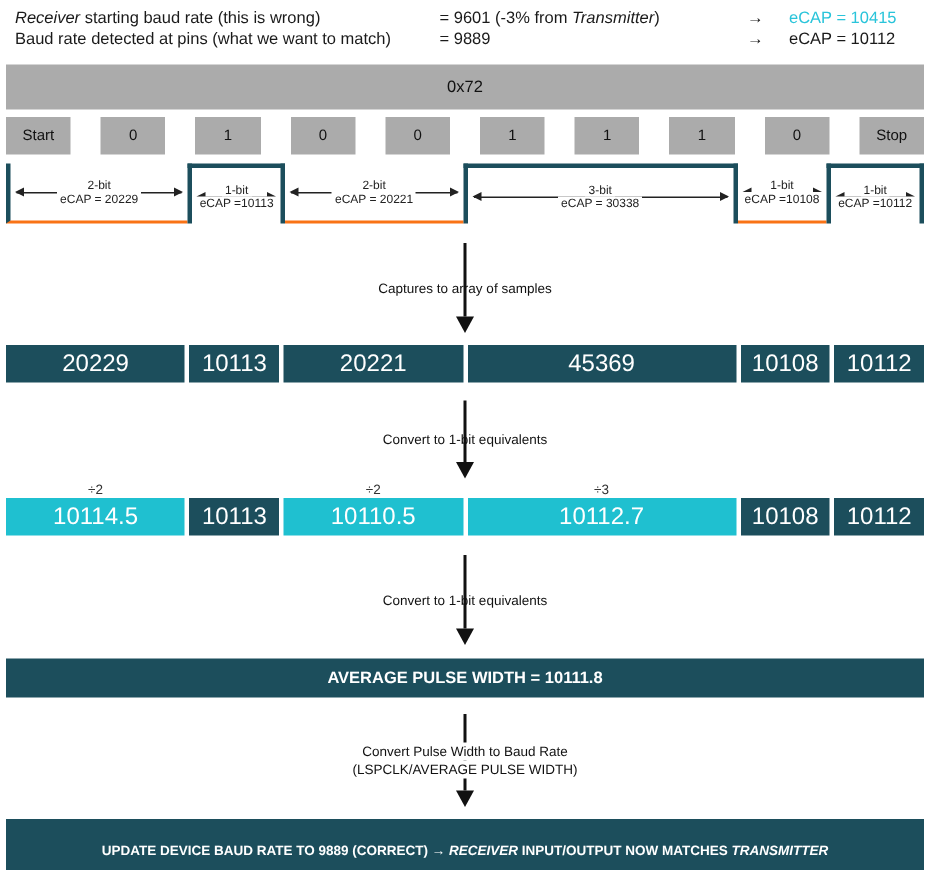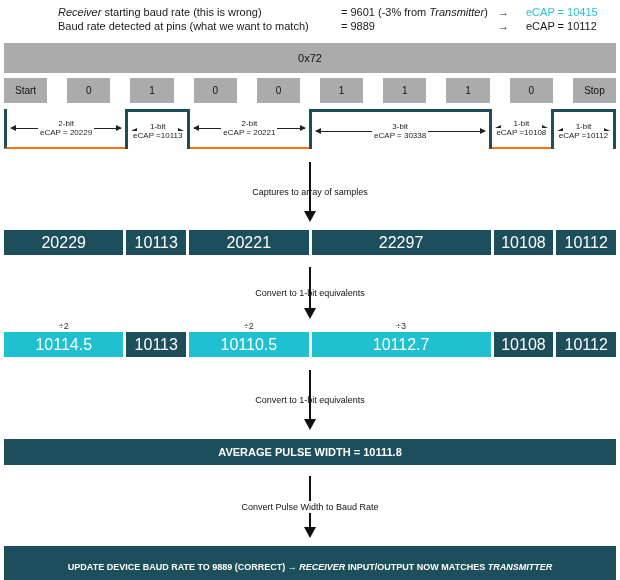--- a/index.html
+++ b/index.html
@@ -2,21 +2,21 @@
 <html><head>
 <meta charset="utf-8">
 <style>
   html,body{margin:0;padding:0;background:#fff;}
   .page{
     position:relative;width:620px;height:580px;overflow:hidden;background:#fff;
     font-family:"Liberation Sans", sans-serif;color:#1a1a1a;
   }
   
   .hdr{padding:5px 10px 0 10px;font-size:11px;line-height:14px;}
-  .hdr-row{display:flex;align-items:baseline;margin-left:48px;}
+  .hdr-row{display:flex;align-items:baseline;}
   .hdr-label{width:283px;flex:none;}
   .hdr-value{flex:1;}
   .hdr-arrow{width:28px;flex:none;text-align:left;}
   .hdr-ecap{width:84px;flex:none;}
   .cyan-text{color:#29C4DA;}
   
   .byte-bar{
     margin:10px 4px 0 4px;height:30px;line-height:30px;background:#ABABAB;
     text-align:center;font-size:11px;color:#111;
   }
@@ -165,21 +165,21 @@
   <div class="flow h60">
     <div class="fline"></div>
     <div class="fhead"></div>
     <div class="ftext">Captures to array of samples</div>
   </div>
 
   <div class="row mt8">
     <div class="cell teal" style="flex:2">20229</div>
     <div class="cell teal" style="flex:1">10113</div>
     <div class="cell teal" style="flex:2">20221</div>
-    <div class="cell teal" style="flex:3">22297</div>
+    <div class="cell teal" style="flex:3">45369</div>
     <div class="cell teal" style="flex:1">10108</div>
     <div class="cell teal" style="flex:1">10112</div>
   </div>
 
   <div class="flow h52">
     <div class="fline"></div>
     <div class="fhead"></div>
     <div class="ftext">Convert to 1-bit equivalents</div>
   </div>
 
@@ -207,18 +207,19 @@
     <div class="ftext">Convert to 1-bit equivalents</div>
   </div>
 
   <div class="full-bar">AVERAGE PULSE WIDTH = 10111.8</div>
 
   <div class="flow h62">
     <div class="fline"></div>
     <div class="fhead"></div>
     <div class="ftext masked">
       <span>Convert Pulse Width to Baud Rate</span><br>
+      <span>(LSPCLK/AVERAGE PULSE WIDTH)</span>
     </div>
   </div>
 
   <div class="final-bar"><span>UPDATE DEVICE BAUD RATE TO 9889 (CORRECT) → </span><i>RECEIVER</i><span> INPUT/OUTPUT NOW MATCHES </span><i>TRANSMITTER</i></div>
 
 </div>
 
 </body></html>

